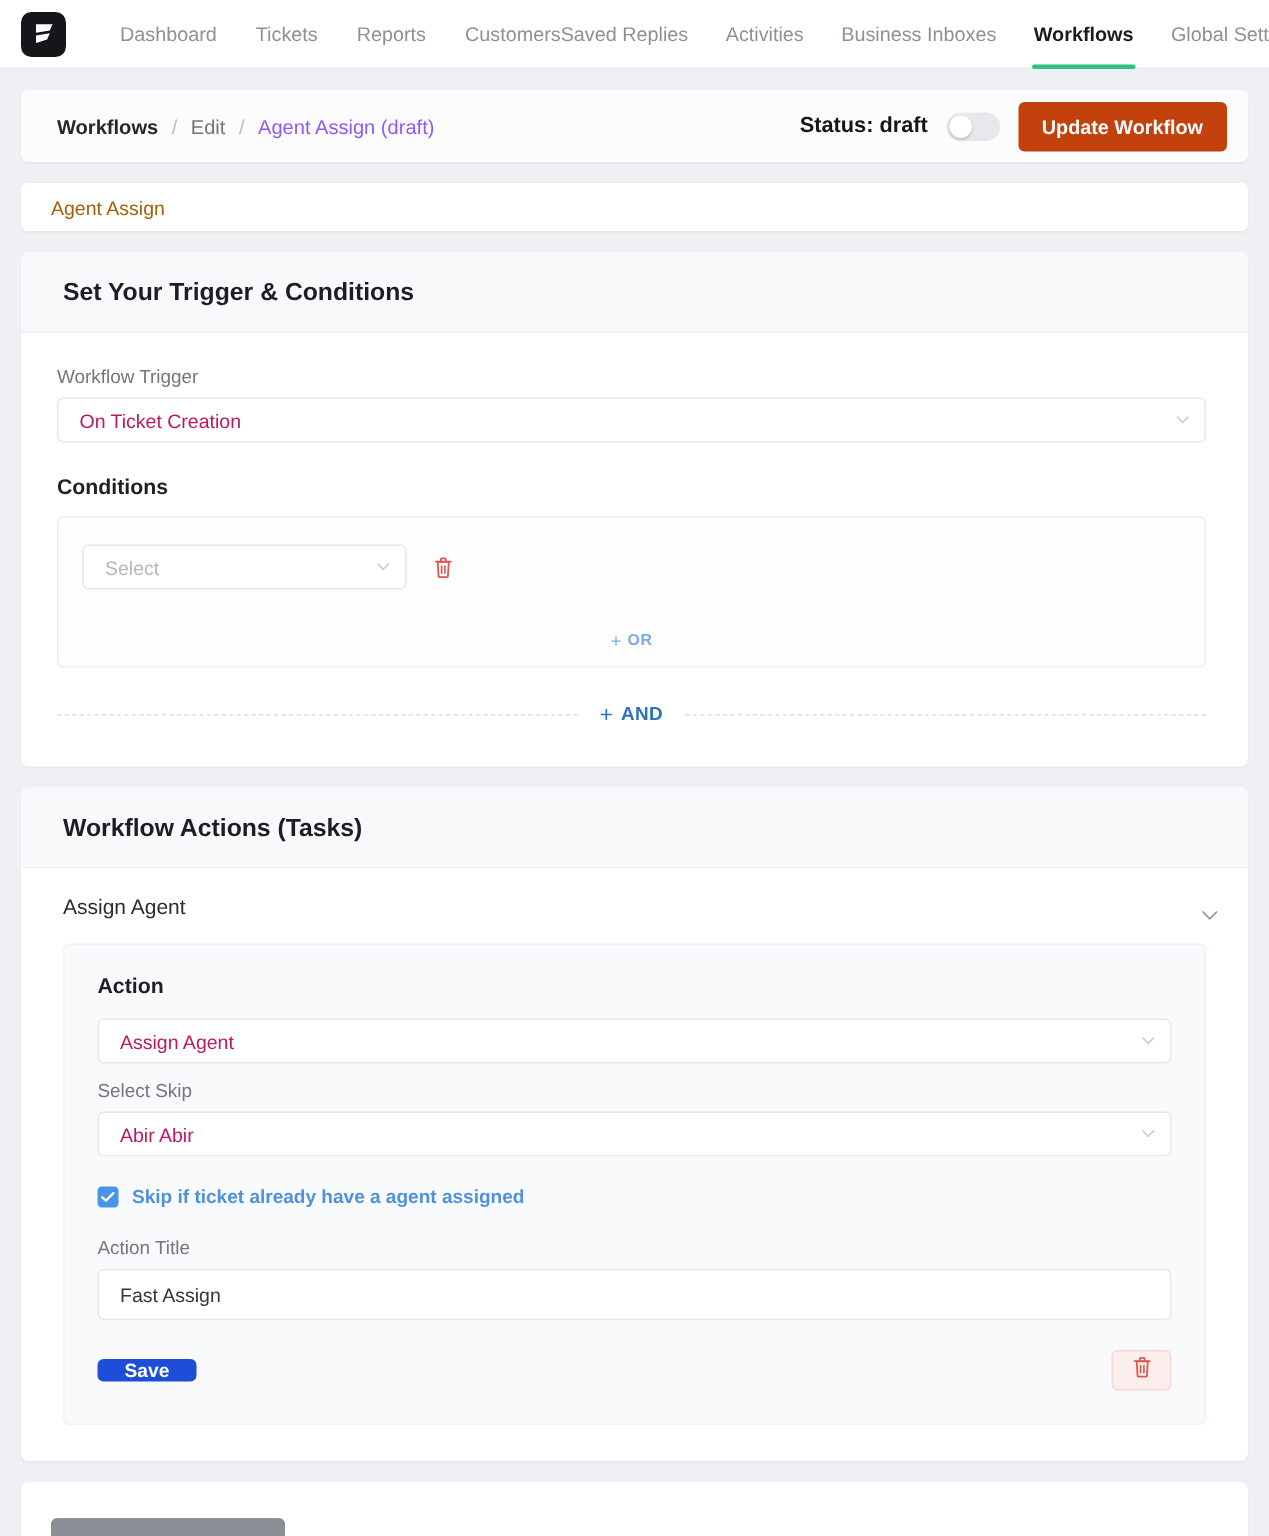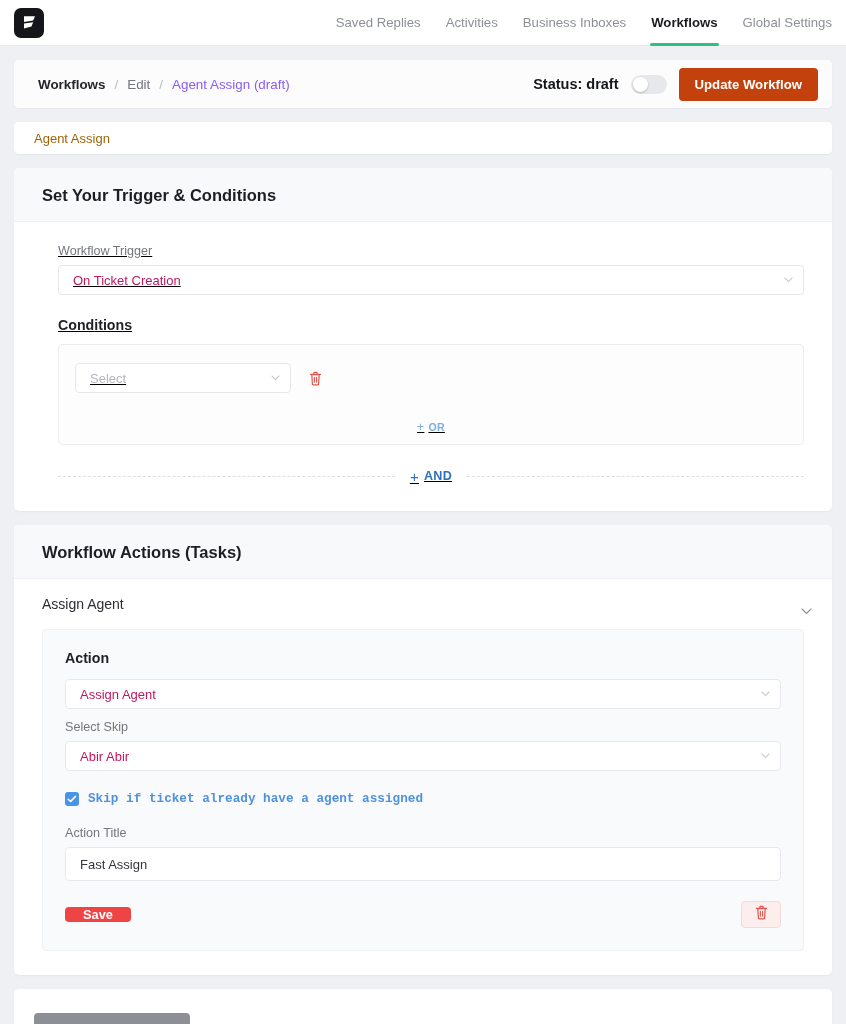--- a/index.html
+++ b/index.html
@@ -121,21 +121,21 @@
   }
 
   
   .sec-head {
     padding: 18px 28px 16px 28px;
     background: #f8f9fb;
     border-radius: 5px 5px 0 0;
     border-bottom: 1px solid #f0f1f4;
   }
   .sec-title { font-size: 16.5px; font-weight: bold; color: #1c1e23; }
-  .sec-body { padding: 22px 28px 26px 44px; text-decoration: underline; }
+  .sec-body { padding: 22px 28px 26px 24px; }
 
   .field-label {
     font-size: 12.6px;
     color: #73767e;
     margin-bottom: 7px;
   }
   .sub-title {
     font-size: 14.2px;
     font-weight: bold;
     color: #1e2025;
@@ -236,25 +236,24 @@
   .inner-title {
     font-size: 14.2px;
     font-weight: bold;
     color: #1e2025;
     margin-bottom: 13px;
   }
   .gap-10 { height: 11px; }
 
   .check-row {
     display: flex;
-    align-items: flex-end;
+    align-items: flex-start;
     gap: 9px;
     margin: 20px 0 20px 0;
     cursor: pointer;
-    font-family: Liberation Mono, monospace;
   }
   .checkbox {
     width: 14px; height: 14px;
     background: #4a94e8;
     border-radius: 3px;
     flex: 0 0 auto;
     display: flex; align-items: center; justify-content: center;
   }
   .check-label {
     font-size: 12.7px;
@@ -274,21 +273,21 @@
     padding: 16px 14px;
     outline: none;
   }
 
   .save-row {
     display: flex;
     align-items: center;
     margin-top: 20px;
   }
   .btn-save {
-    background: #ef4444;
+    background: #1d4ed8;
     color: #fff;
     border: none;
     border-radius: 4px;
     font-family: inherit;
     font-size: 12.8px;
     font-weight: bold;
     padding: 0 18px;
     cursor: pointer;
   }
   .btn-trash {
@@ -321,20 +320,26 @@
 <div class="topnav">
   <div class="logo">
     <span>
       <svg width="15" height="17" viewBox="0 0 15 17">
         <path d="M2 2.2 L13 2.2 L11.2 6.4 L2 7.9 Z" fill="#ffffff"></path>
         <path d="M2 9.6 L11.2 8.2 L9.4 12.4 L2 14.6 Z" fill="#ffffff"></path>
       </svg>
     </span>
   </div>
 
+  <div class="nav-group nav-left">
+    <div class="nav-item">Dashboard</div>
+    <div class="nav-item">Tickets</div>
+    <div class="nav-item">Reports</div>
+    <div class="nav-item">Customers</div>
+  </div>
 
   <div class="nav-group nav-right">
     <div class="nav-item">Saved Replies</div>
     <div class="nav-item">Activities</div>
     <div class="nav-item">Business Inboxes</div>
     <div class="nav-item active">Workflows</div>
     <div class="nav-item">Global Settings</div>
   </div>
 </div>
 

